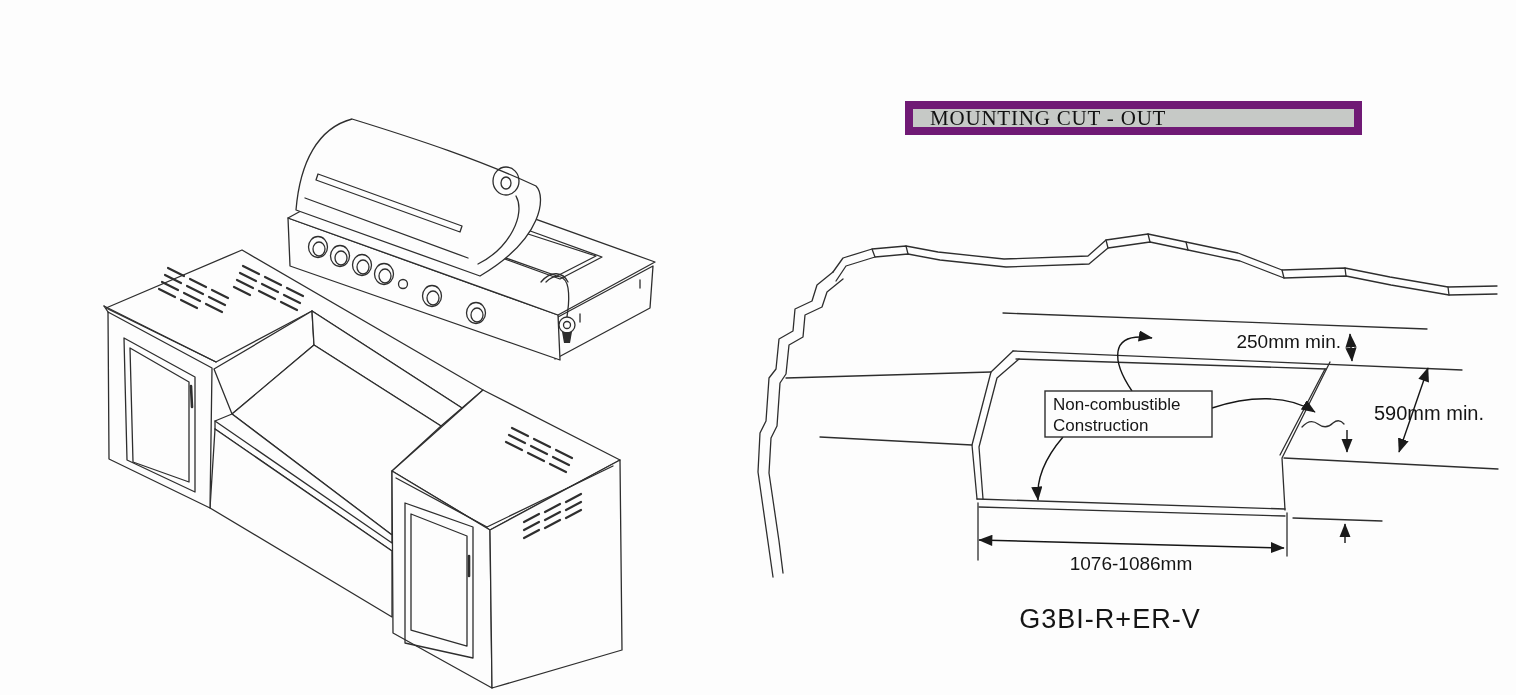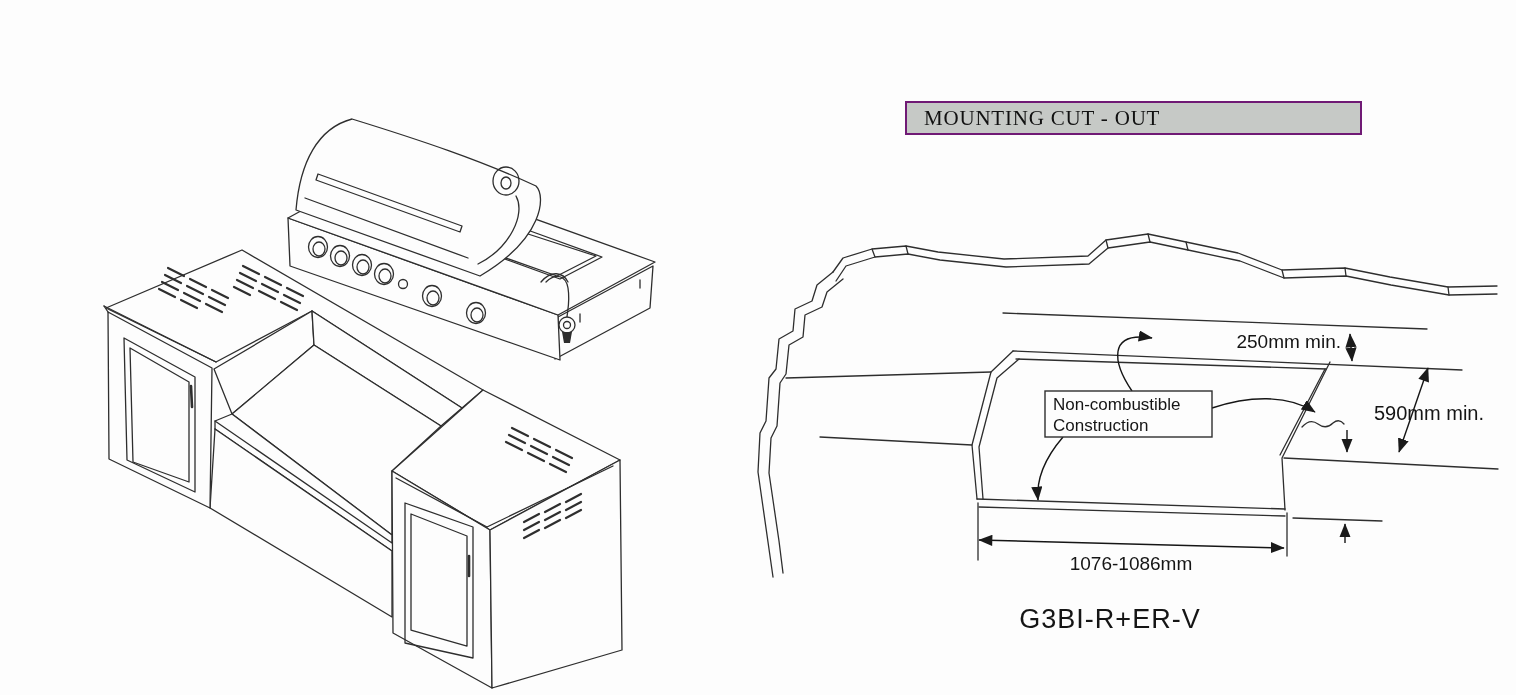--- a/index.html
+++ b/index.html
@@ -1,20 +1,20 @@
 <!DOCTYPE html>
 <html><head>
 <meta charset="utf-8">
 <style>
   html,body{margin:0;padding:0;background:#e9e9e9;font-family:"Liberation Sans",sans-serif;}
   .canvas{position:relative;width:1516px;height:695px;background:#fdfdfd;overflow:hidden;}
   .canvas svg{position:absolute;left:0;top:0;}
   .title-box{
     position:absolute;left:905px;top:101px;width:457px;height:34px;
-    background:#c6c9c6;border:2px solid #701a75;box-sizing:border-box;
+    background:#c6c9c6;border:8px solid #701a75;box-sizing:border-box;
     display:flex;align-items:center;padding-left:17px;
     font-family:"Liberation Serif",serif;font-size:21px;letter-spacing:0.8px;color:#111;
   }
   .lbl{font-family:"Liberation Sans",sans-serif;fill:#151515;}
   .lbl-dim{font-size:19px;}
   .lbl-dim590{font-size:20px;}
   .lbl-note{font-size:17px;}
   .lbl-caption{font-size:27px;letter-spacing:1px;}
   .ln{stroke:#2e2e2e;stroke-width:1.3;fill:none;stroke-linejoin:round;stroke-linecap:round;}
   .face{stroke:#2e2e2e;stroke-width:1.3;fill:#fdfdfd;stroke-linejoin:round;}

